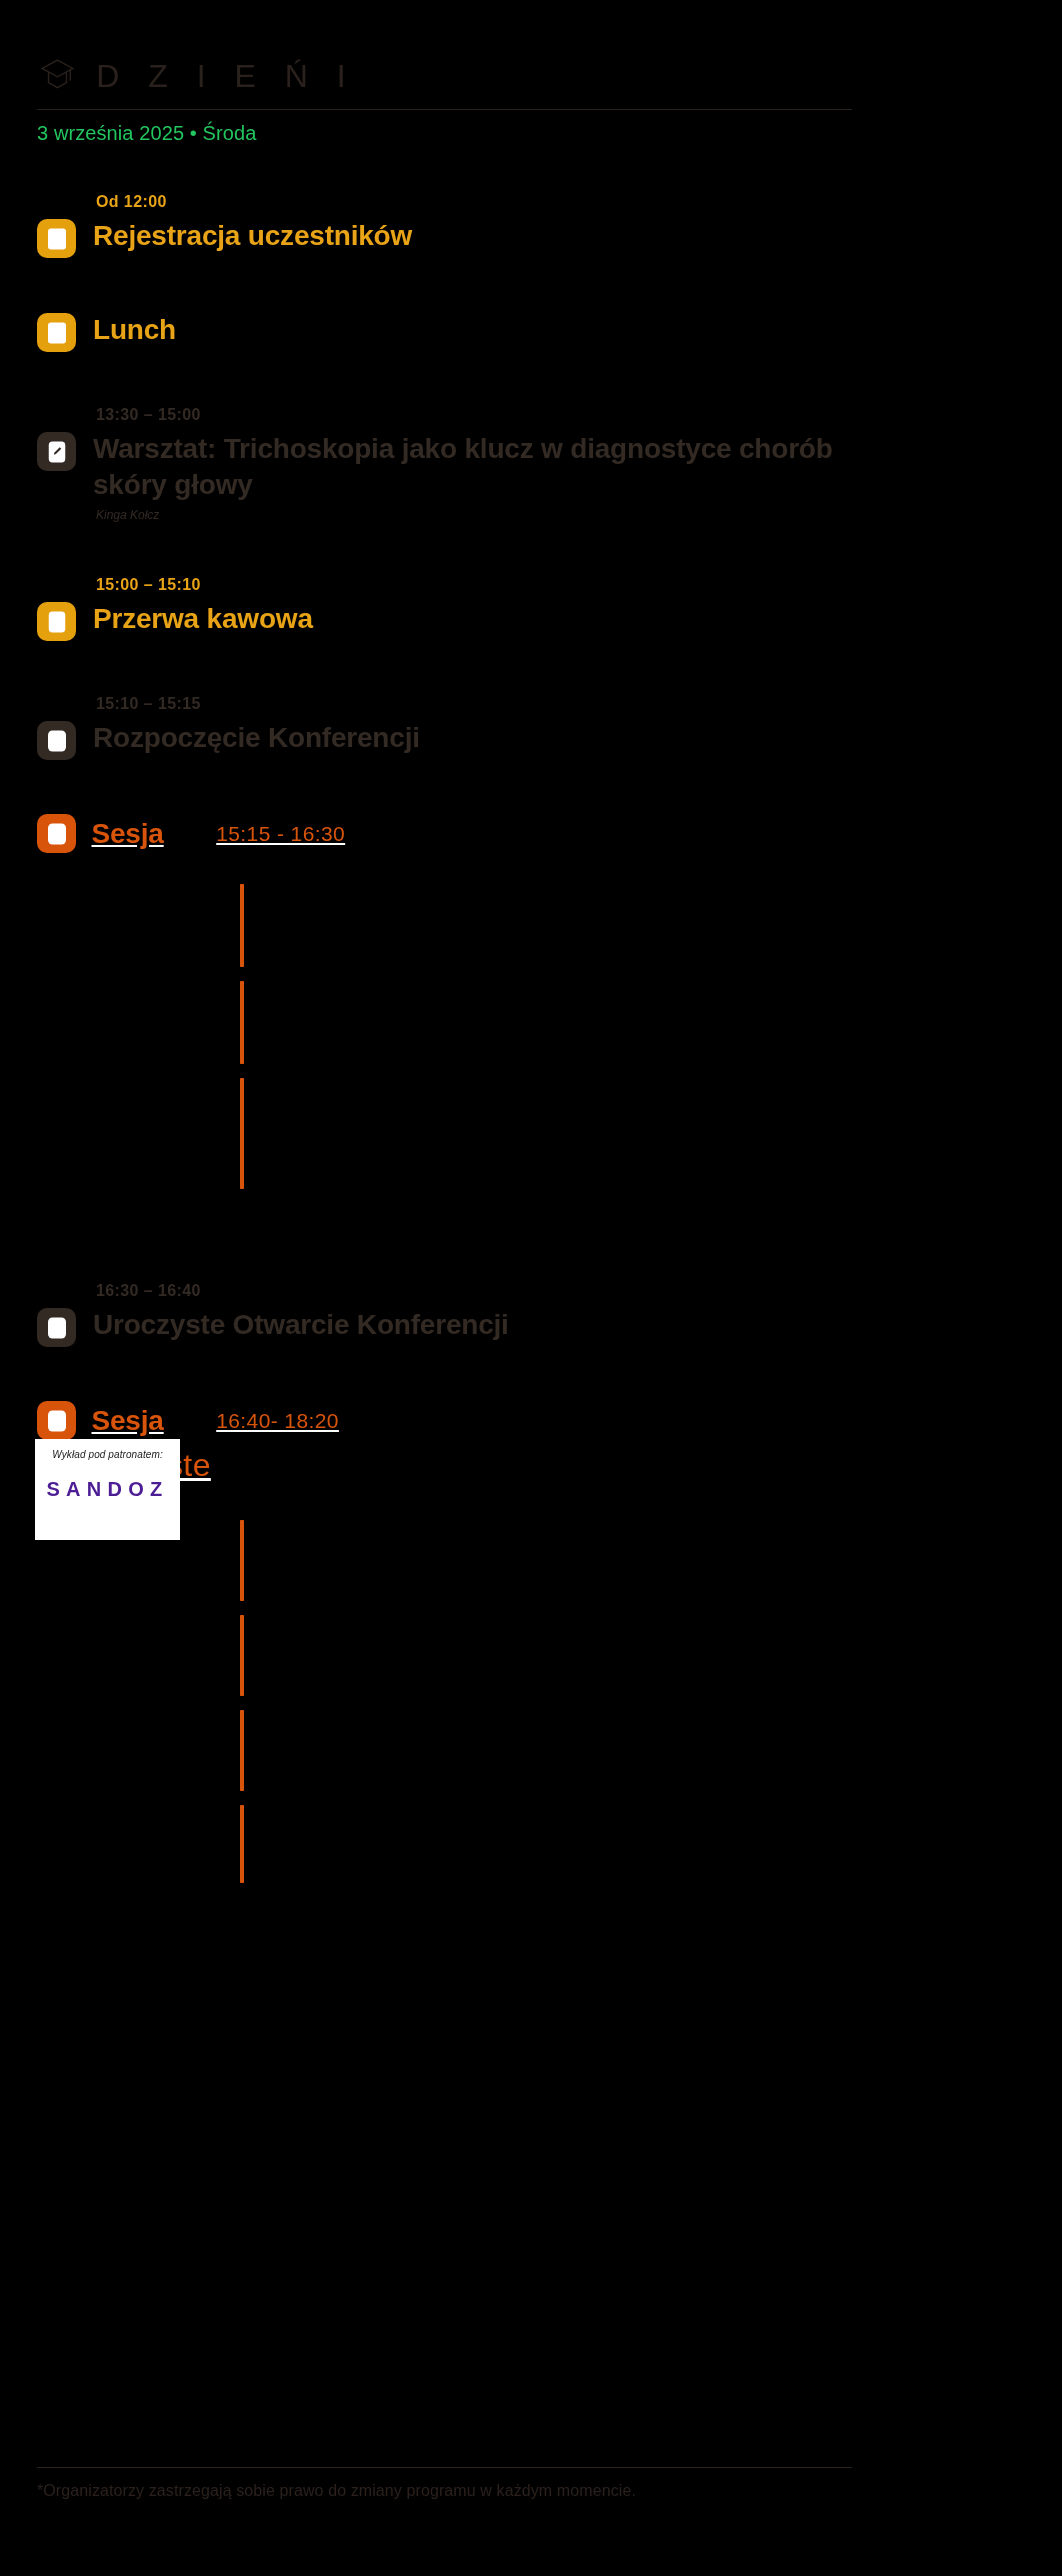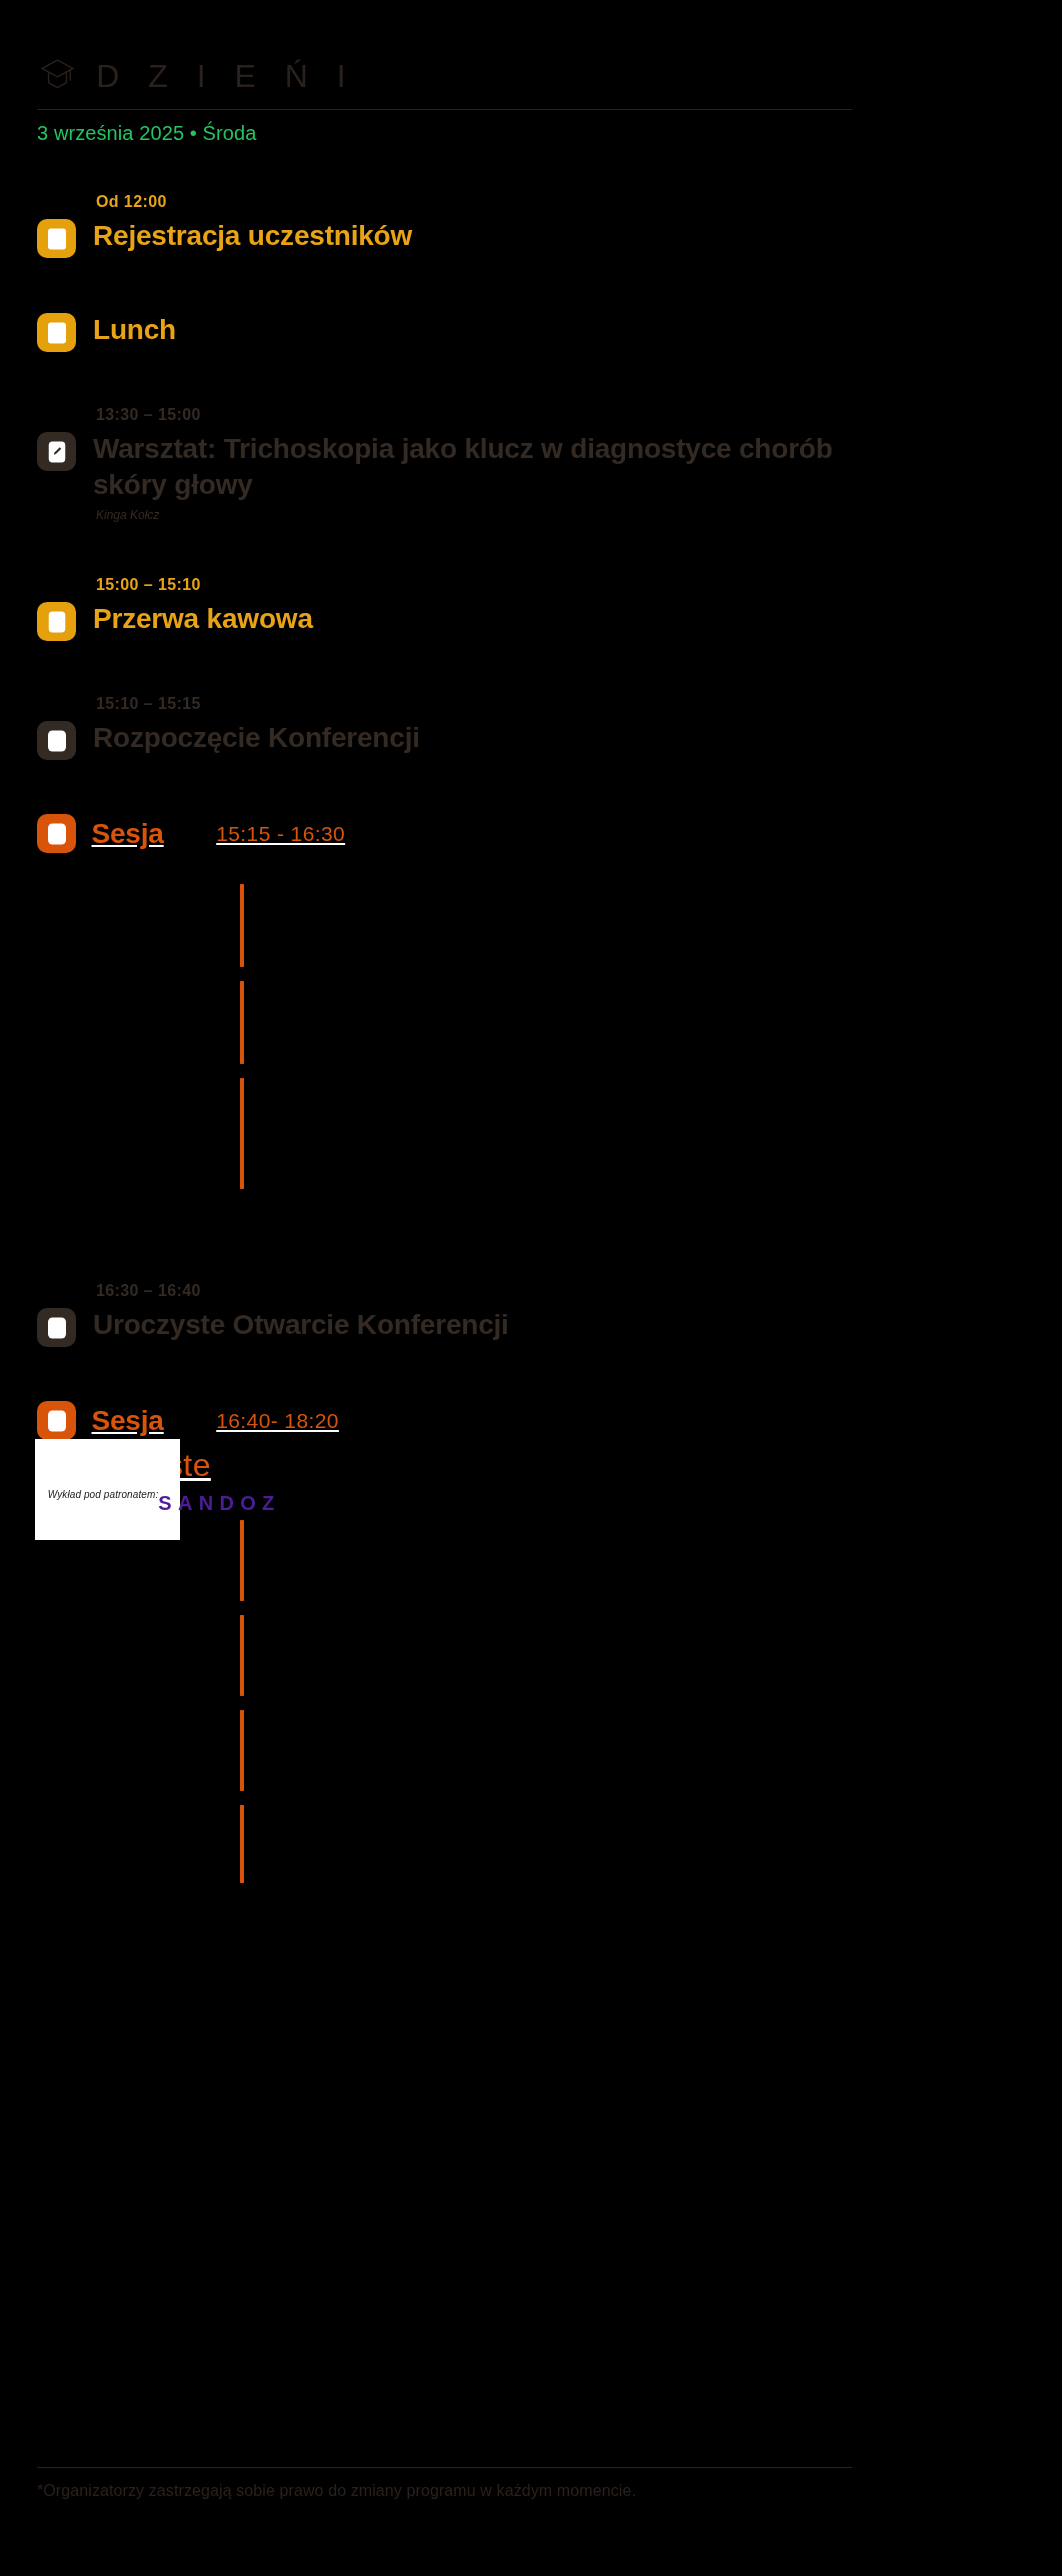--- a/index.html
+++ b/index.html
@@ -211,21 +211,21 @@
     font-style:italic;
     color:#000;
     line-height:1.3;
   }
 
   
   .sponsor-card {
     position:absolute;
     background:#ffffff;
     display:flex;
-    flex-direction:row;
+    flex-direction:column;
     align-items:center;
     justify-content:flex-start;
     padding:10px 12.7px 0 12.7px;
   }
   .sponsor-caption {
     font-size:10px;
     font-style:italic;
     color:#1a1a1a;
     letter-spacing:0.1px;
     white-space:nowrap;

